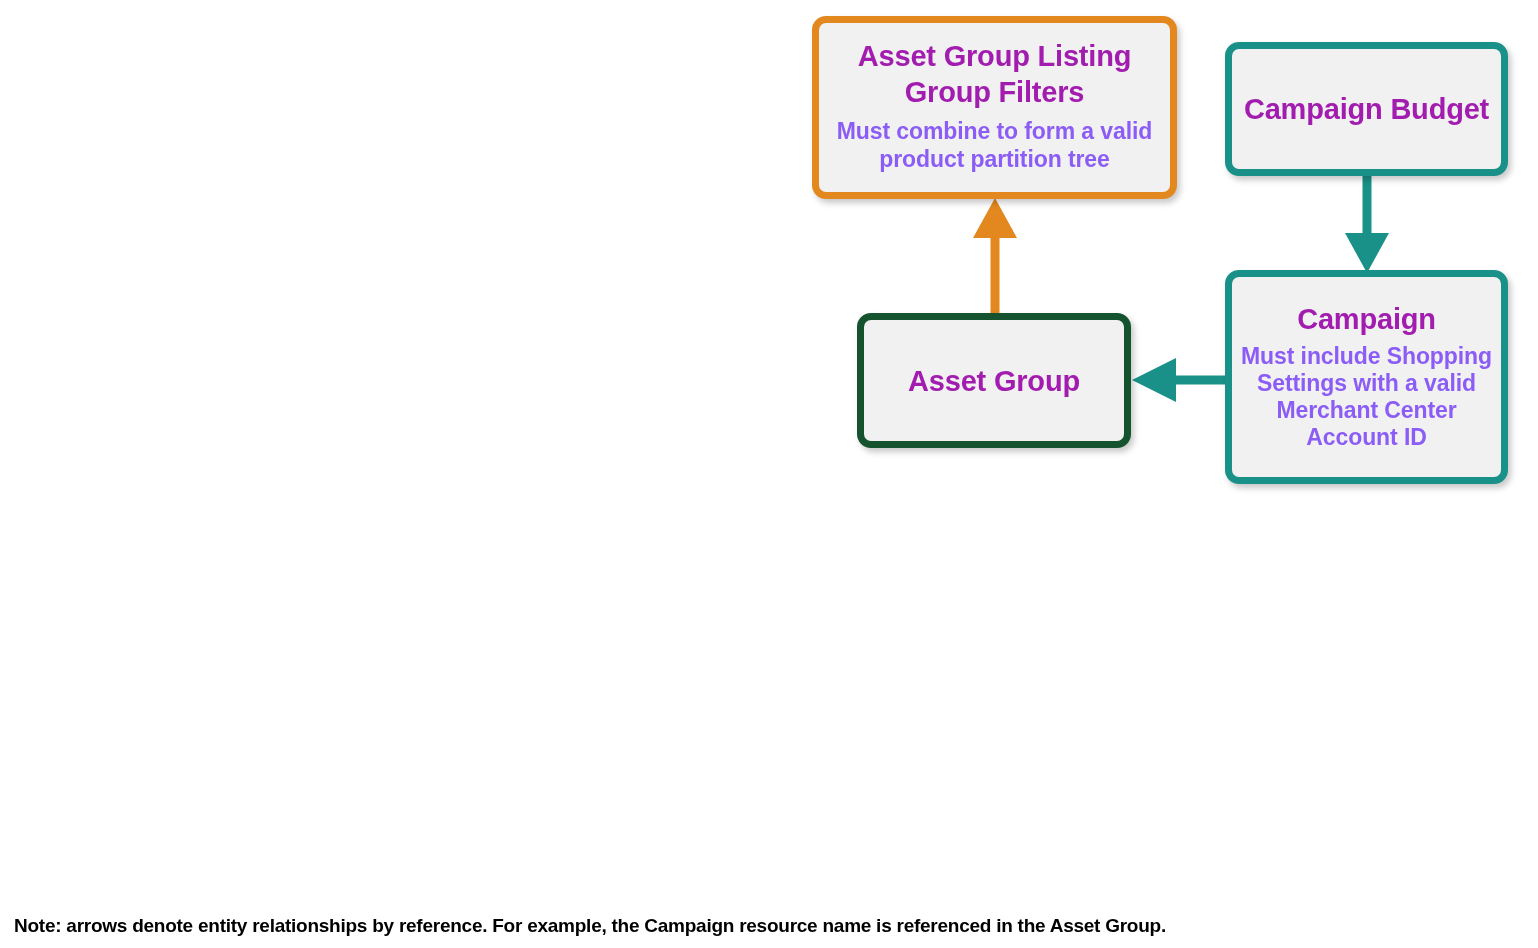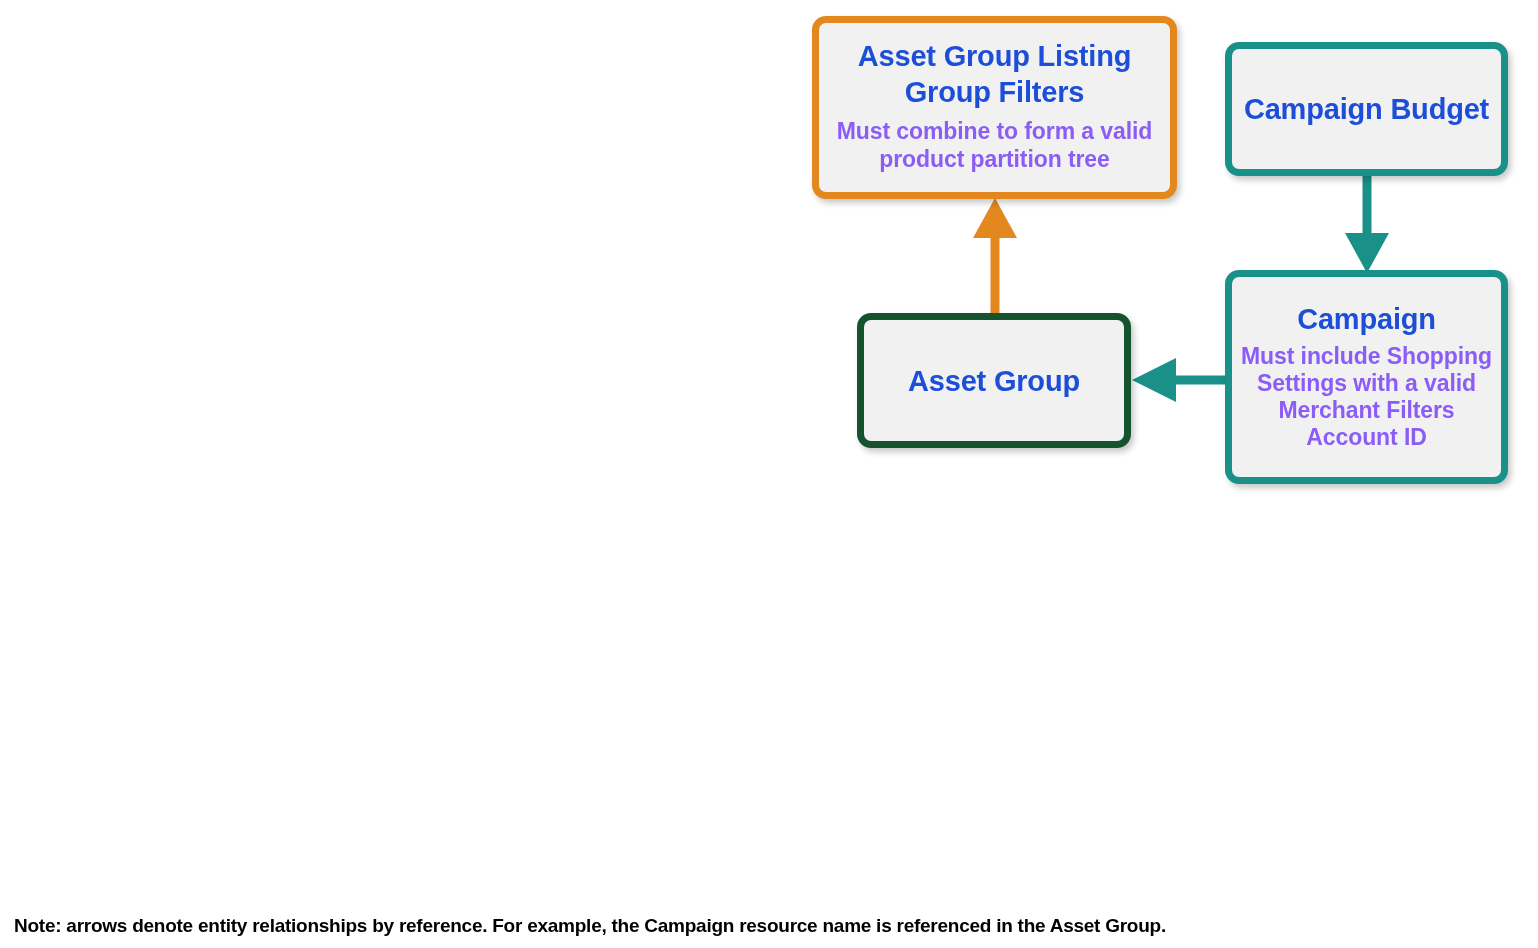--- a/index.html
+++ b/index.html
@@ -29,21 +29,21 @@
     display: flex;
     flex-direction: column;
     align-items: center;
     justify-content: center;
     text-align: center;
     box-shadow: 3px 4px 6px rgba(0,0,0,0.22);
     z-index: 3;
   }
 
   .node .node-title {
-    color: #1d4ed8;
+    color: #a21caf;
     font-weight: bold;
     letter-spacing: -0.2px;
   }
 
   .node .node-desc {
     color: #8b5cf6;
     font-weight: bold;
     letter-spacing: -0.1px;
   }
 
@@ -156,18 +156,18 @@
   <div class="node" id="node-campaign-budget">
     <div class="node-title">Campaign Budget</div>
   </div>
 
   <div class="node" id="node-asset-group">
     <div class="node-title">Asset Group</div>
   </div>
 
   <div class="node" id="node-campaign">
     <div class="node-title">Campaign</div>
-    <div class="node-desc">Must include Shopping Settings with a valid Merchant Filters Account ID</div>
+    <div class="node-desc">Must include Shopping Settings with a valid Merchant Center Account ID</div>
   </div>
 
   <div class="footnote">Note: arrows denote entity relationships by reference. For example, the Campaign resource name is referenced in the Asset Group.</div>
 
 </div>
 
 </body></html>

